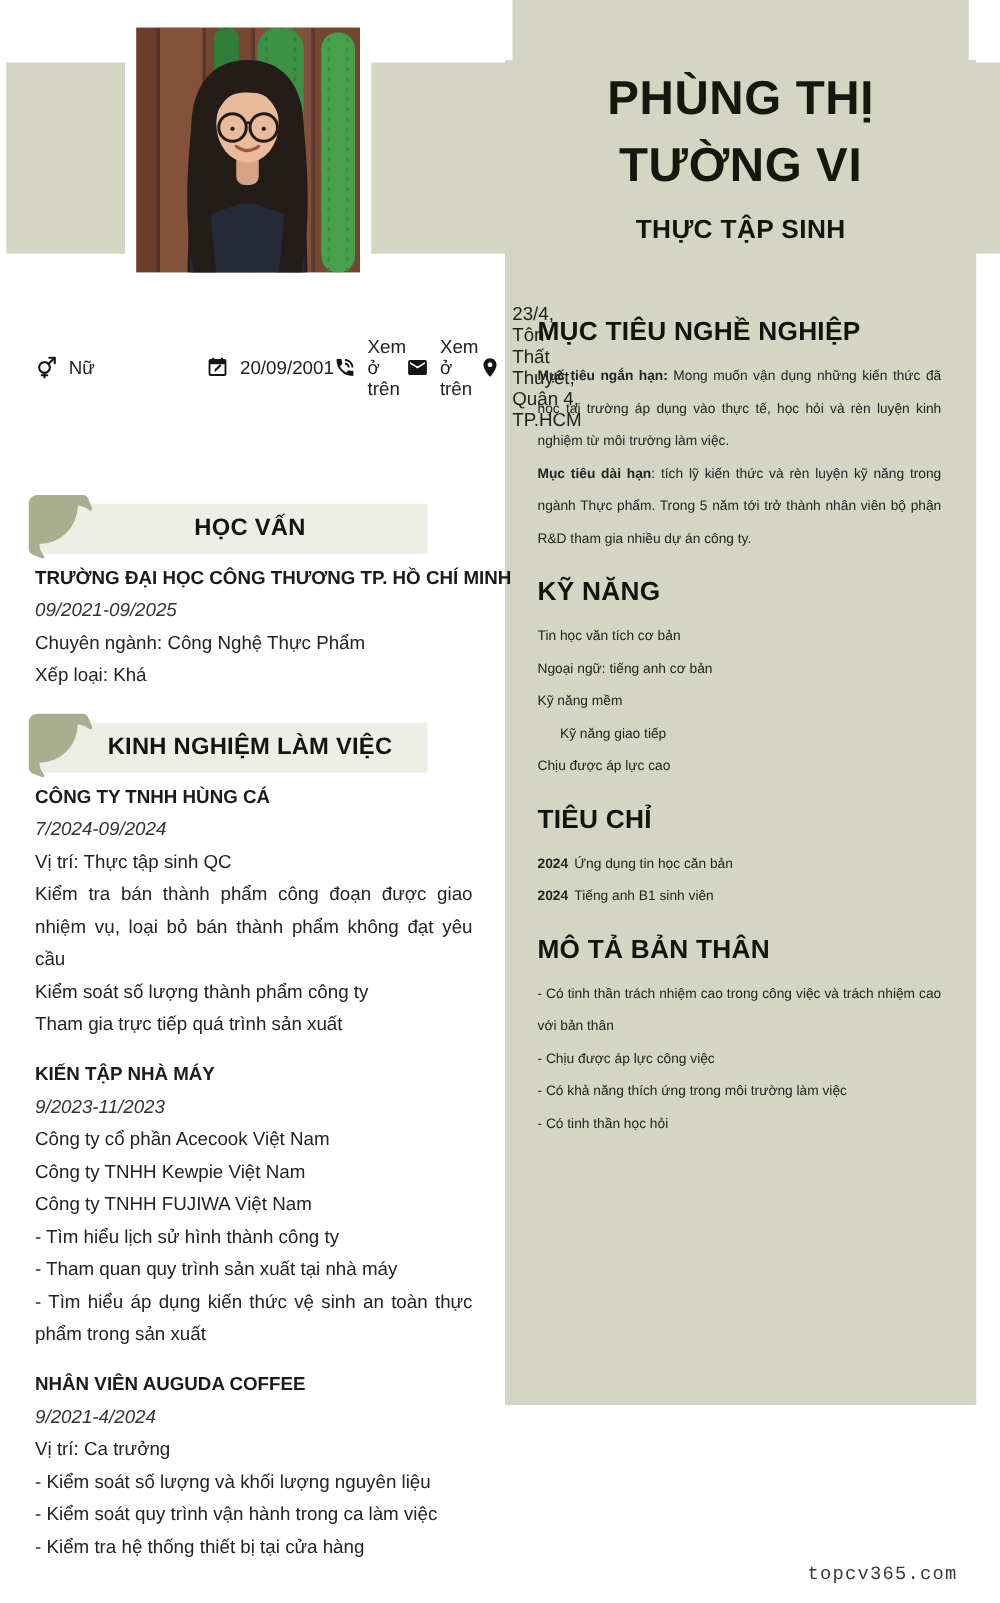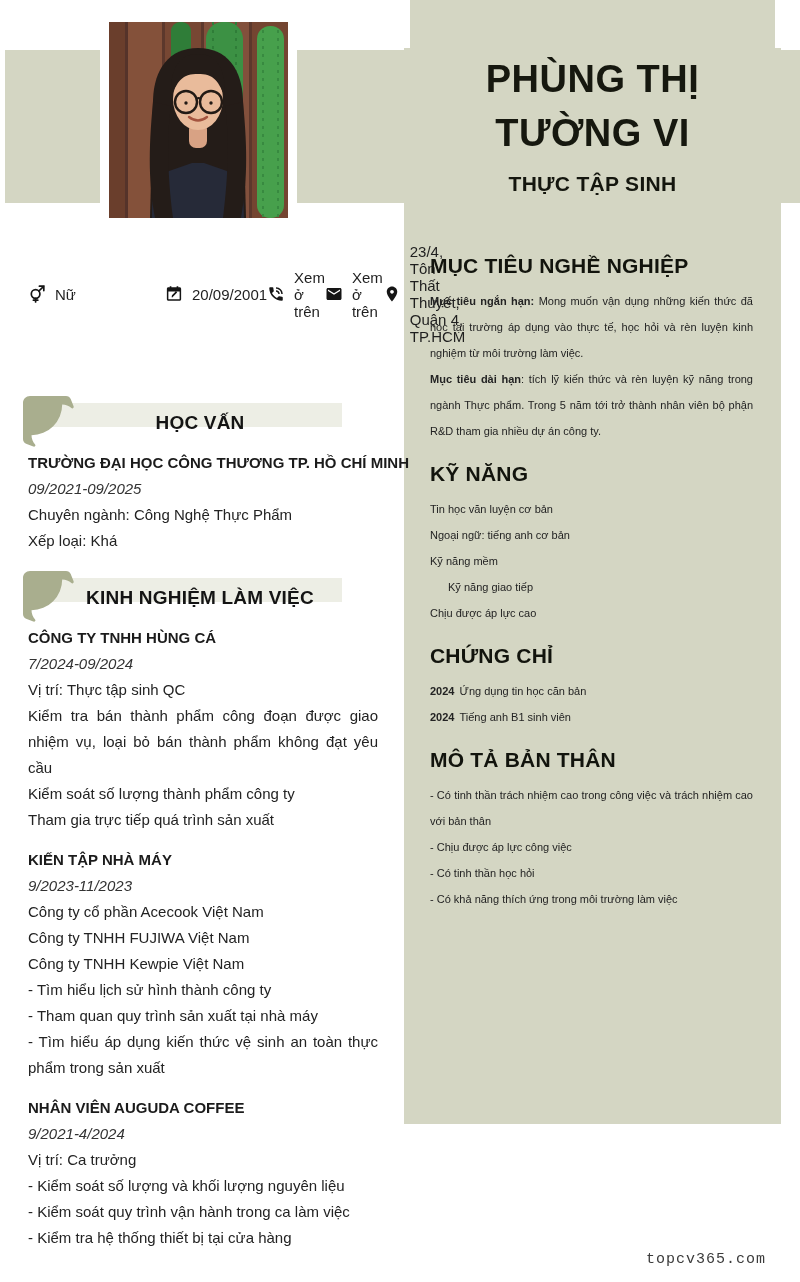--- a/index.html
+++ b/index.html
@@ -34,21 +34,21 @@
 
   
   .contact{position:absolute;left:28px;top:243px;width:365px;display:flex;flex-direction:row;row-gap:16px;}
   .crow{display:flex;align-items:center;min-height:18px;font-size:15px;color:#1f1f1f;}
   .cgroup{display:flex;align-items:center;}
   .cgroup.first{width:137px;}
   .cicon{width:18px;height:18px;flex:0 0 18px;margin-right:9px;display:inline-block;}
   .cicon svg{width:18px;height:18px;display:block;}
 
   
-  .sec-head{position:absolute;left:28px;width:314px;height:24px;background:var(--bar-light);}
+  .sec-head{position:absolute;left:28px;width:314px;height:40px;background:var(--bar-light);}
   .sec-head.edu{top:403px;} .sec-head.xp{top:578px;}
   .bar-title{display:block;padding-left:30px;text-align:center;font-size:19px;line-height:40px;
     font-weight:700;color:#141414;letter-spacing:.2px;white-space:nowrap;}
   .corner{position:absolute;left:-6px;top:-8px;width:53px;height:53px;}
   .corner svg{width:53px;height:53px;display:block;}
 
   
   .edu-body{position:absolute;left:28px;top:450px;width:350px;}
   .edu-body p{margin:0;font-size:15px;line-height:26px;}
   .school{font-weight:700;font-size:14.5px;white-space:nowrap;color:var(--ink);}
@@ -214,22 +214,22 @@
           <p>Kiểm soát số lượng thành phẩm công ty</p>
           <p>Tham gia trực tiếp quá trình sản xuất</p>
         </div>
       </article>
 
       <article class="job">
         <h3 class="job-title">KIẾN TẬP NHÀ MÁY</h3>
         <p class="job-period">9/2023-11/2023</p>
         <div class="job-lines">
           <p>Công ty cổ phần Acecook Việt Nam</p>
+          <p>Công ty TNHH Kewpie Việt Nam</p>
           <p>Công ty TNHH FUJIWA Việt Nam</p>
-          <p>Công ty TNHH Kewpie Việt Nam</p>
           <p>- Tìm hiểu lịch sử hình thành công ty</p>
           <p>- Tham quan quy trình sản xuất tại nhà máy</p>
           <p>- Tìm hiểu áp dụng kiến thức vệ sinh an toàn thực phẩm trong sản xuất</p>
         </div>
       </article>
 
       <article class="job">
         <h3 class="job-title">NHÂN VIÊN AUGUDA COFFEE</h3>
         <p class="job-period">9/2021-4/2024</p>
         <div class="job-lines">
@@ -249,56 +249,56 @@
       <div class="rbody">
         <p><b>Mục tiêu ngắn hạn:</b><span> Mong muốn vận dụng những kiến thức đã học tại trường áp dụng vào thực tế, học hỏi và rèn luyện kinh nghiệm từ môi trường làm việc.</span></p>
         <p><b>Mục tiêu dài hạn</b><span>: tích lỹ kiến thức và rèn luyện kỹ năng trong ngành Thực phẩm. Trong 5 năm tới trở thành nhân viên bộ phận R&amp;D tham gia nhiều dự án công ty.</span></p>
       </div>
     </section>
 
     <section class="rsec">
       <h2 class="rhead">KỸ NĂNG</h2>
       <div class="rbody">
 
-          <p class="skill"><span>Tin học văn luyện cơ bản</span></p>
+          <p class="skill"><span>Tin học văn tích cơ bản</span></p>
 
           <p class="skill"><span>Ngoại ngữ: tiếng anh cơ bản</span></p>
 
           <p class="skill"><span>Kỹ năng mềm</span></p>
 
           <p class="skill ind"><span>Kỹ năng giao tiếp</span></p>
 
 
           <p class="skill"><span>Chịu được áp lực cao</span></p>
 
       </div>
     </section>
 
     <section class="rsec">
-      <h2 class="rhead">CHỨNG CHỈ</h2>
+      <h2 class="rhead">TIÊU CHỈ</h2>
       <div class="rbody">
 
           <p class="cert"><b>2024</b><span>Ứng dụng tin học căn bản</span></p>
 
           <p class="cert"><b>2024</b><span>Tiếng anh B1 sinh viên</span></p>
 
       </div>
     </section>
 
     <section class="rsec">
       <h2 class="rhead">MÔ TẢ BẢN THÂN</h2>
       <div class="rbody">
 
           <p class="about-line">- Có tinh thần trách nhiệm cao trong công việc và trách nhiệm cao với bản thân</p>
 
           <p class="about-line">- Chịu được áp lực công việc</p>
 
+          <p class="about-line">- Có khả năng thích ứng trong môi trường làm việc</p>
+
           <p class="about-line">- Có tinh thần học hỏi</p>
-
-          <p class="about-line">- Có khả năng thích ứng trong môi trường làm việc</p>
 
       </div>
     </section>
 
   </div>
 
   <div class="watermark">topcv365.com</div>
 
 </div>
 

